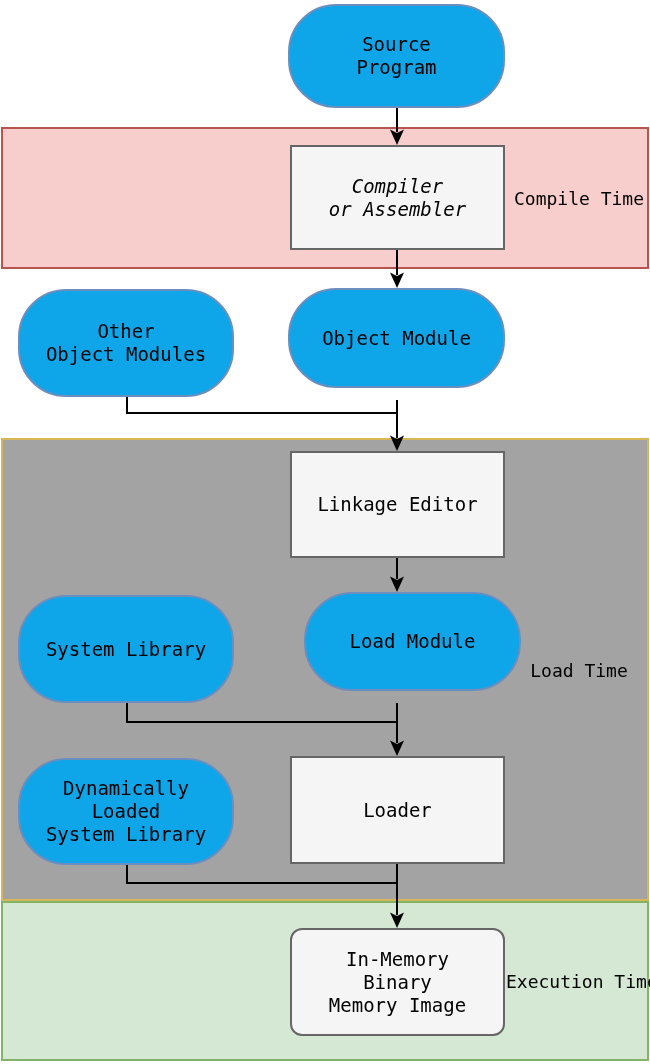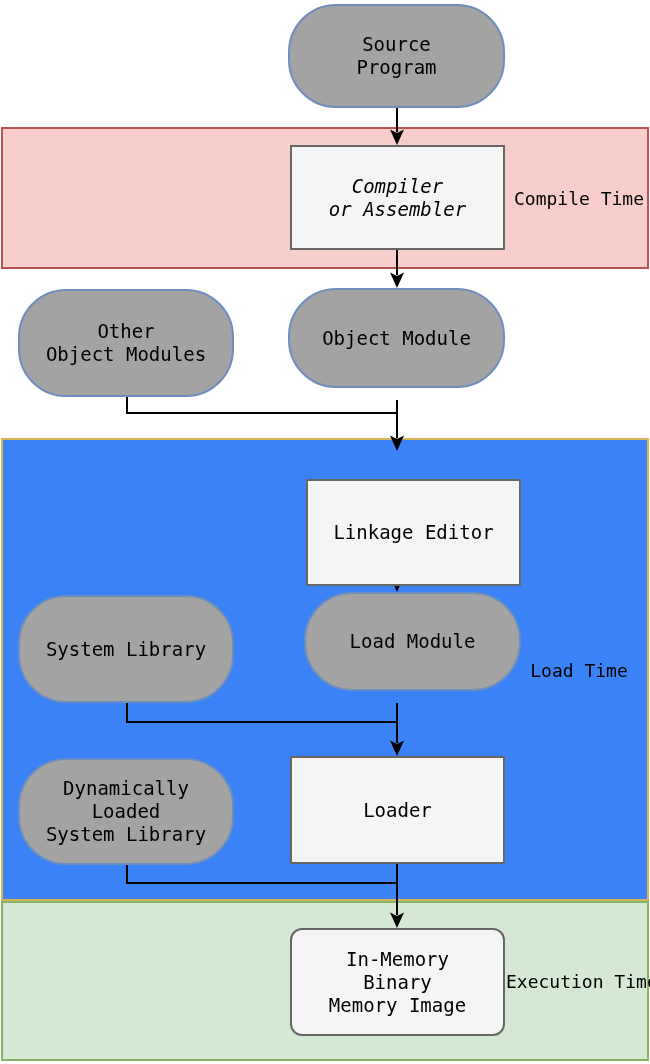--- a/index.html
+++ b/index.html
@@ -17,21 +17,21 @@
   }
   
   .band {
     position: absolute;
     left: 1px;
     width: 644px;
     border: 2px solid;
     z-index: 0;
   }
   .band-compile   { top: 127px; height: 138px; background: #f8cecc; border-color: #b85450; }
-  .band-load      { top: 438px; height: 459px; background: #3b82f6; border-color: #d6b656; }
+  .band-load      { top: 438px; height: 459px; background: #a3a3a3; border-color: #d6b656; }
   .band-execution { top: 901px; height: 156px; background: #d5e8d4; border-color: #82b366; }
   .band-label {
     position: absolute;
     left: 503px;
     width: 146px;
     top: 50%;
     transform: translateY(-50%);
     text-align: center;
     font-size: 18px;
     color: #000000;
@@ -54,21 +54,21 @@
     align-items: center;
     justify-content: center;
     text-align: center;
     z-index: 2;
     font-size: 19px;
     line-height: 23px;
     color: #000000;
   }
   .node .label { white-space: pre-line; }
   .stadium {
-    background: #a3a3a3;
+    background: #0ea5e9;
     border: 2px solid #6c8ebf;
     border-radius: 48px;
   }
   .proc {
     background: #f5f5f5;
     border: 2px solid #666666;
   }
 </style>
 </head>
 <body>
@@ -124,21 +124,21 @@
 
   <div class="node stadium" style="left:18px; top:289px; width:216px; height:108px;">
     <span class="label">Other
 Object Modules</span>
   </div>
 
   <div class="node stadium" style="left:288px; top:288px; width:217px; height:100px;">
     <span class="label">Object Module</span>
   </div>
 
-  <div class="node proc" style="left:306px; top:451px; width:215px; height:107px;margin-top:28px;">
+  <div class="node proc" style="left:290px; top:451px; width:215px; height:107px;">
     <span class="label">Linkage Editor</span>
   </div>
 
   <div class="node stadium" style="left:18px; top:595px; width:216px; height:108px;">
     <span class="label">System Library</span>
   </div>
 
   <div class="node stadium" style="left:304px; top:592px; width:217px; height:99px;">
     <span class="label">Load Module</span>
   </div>

